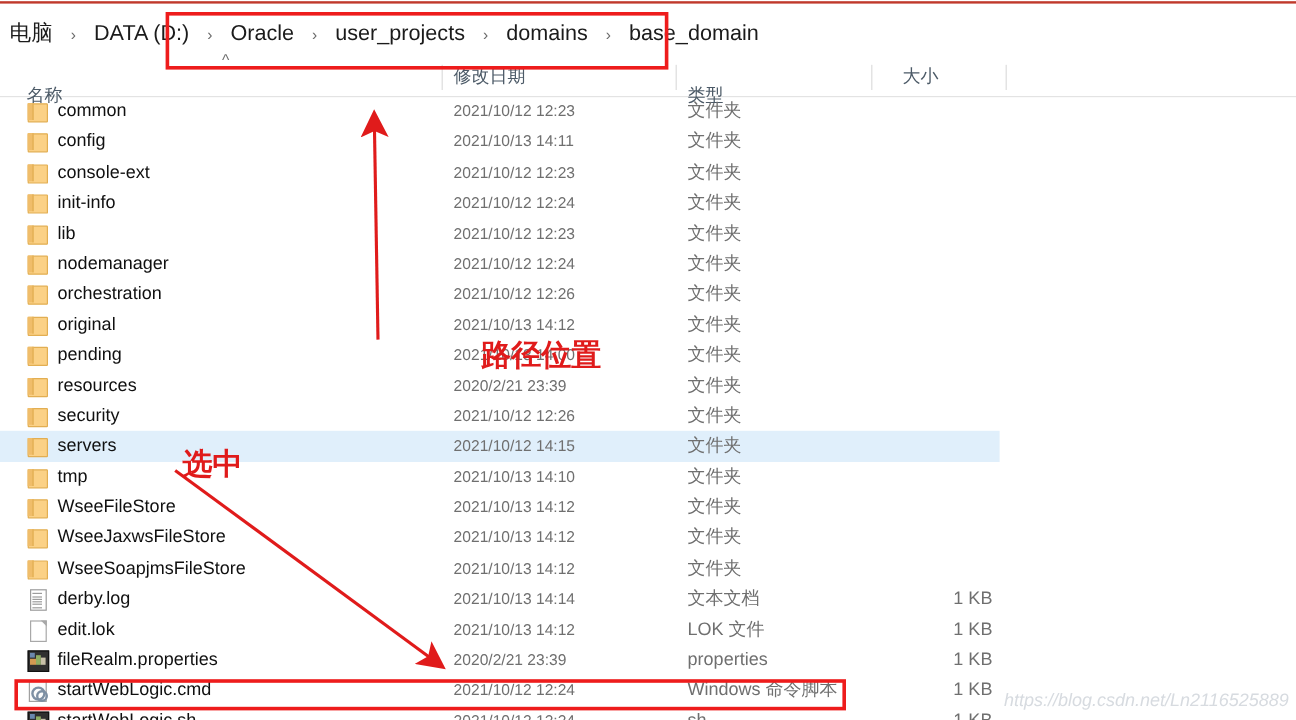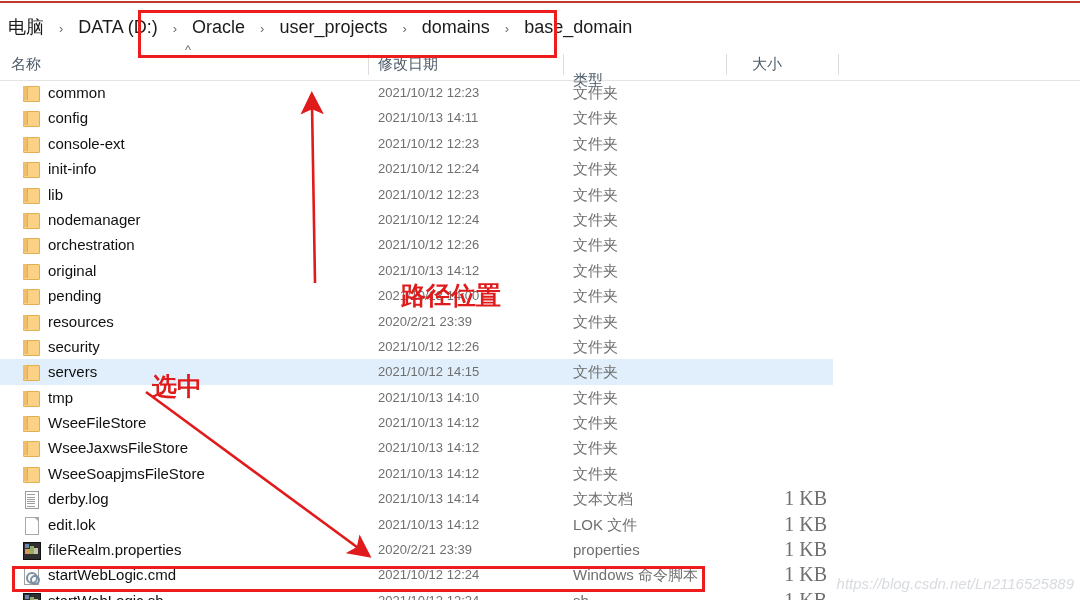--- a/index.html
+++ b/index.html
@@ -41,21 +41,21 @@
   
   .list{position:absolute;left:0;top:80px;width:1080px;}
   .row{position:relative;height:25.4px;width:860px;}
   .row.selected .rowbg{
     position:absolute;left:0;top:0;width:833px;height:25.4px;background:#e0effb;
   }
   .cell{position:absolute;top:0;height:25.4px;line-height:25.4px;white-space:nowrap;}
   .c-name{left:48px;font-size:15px;color:#101010;}
   .c-date{left:378px;font-size:13px;color:#6f6f6f;}
   .c-type{left:573px;font-size:15px;color:#6f6f6f;}
-  .c-size{left:742px;width:85px;text-align:right;font-size:20px;color:#6f6f6f;font-family:Liberation Serif, serif;}
+  .c-size{left:742px;width:85px;text-align:right;font-size:15px;color:#6f6f6f;}
 
   .ico{position:absolute;left:22px;top:4px;width:18px;height:18px;}
 
   
   .ico-folder .tab{
     position:absolute;left:1px;top:2px;width:15px;height:14px;
     background:#fbd186;border:1px solid #e2ae52;border-radius:1px;
   }
   .ico-folder .spine{
     position:absolute;left:1px;top:2px;width:4px;height:14px;
@@ -128,21 +128,21 @@
       <span class="crumb">Oracle</span>
       <span class="sep">›</span>
       <span class="crumb">user_projects</span>
       <span class="sep">›</span>
       <span class="crumb">domains</span>
       <span class="sep">›</span>
       <span class="crumb">base_domain</span>
     </div>
 
   <div class="header">
-    <div class="hcell" style="left:11px;">名称</div>
+    <div class="hcell" style="left:22px;margin-top:16px;">名称</div>
     <div class="hcell" style="left:378px;">修改日期</div>
     <div class="hcell" style="left:573px;margin-top:16px;">类型</div>
     <div class="hcell" style="left:752px;font-family:Liberation Serif, serif;">大小</div>
     <div class="hdiv" style="left:368px;"></div>
     <div class="hdiv" style="left:563px;"></div>
     <div class="hdiv" style="left:726px;"></div>
     <div class="hdiv" style="left:838px;"></div>
   </div>
   <div class="sortmark">^</div>
 

